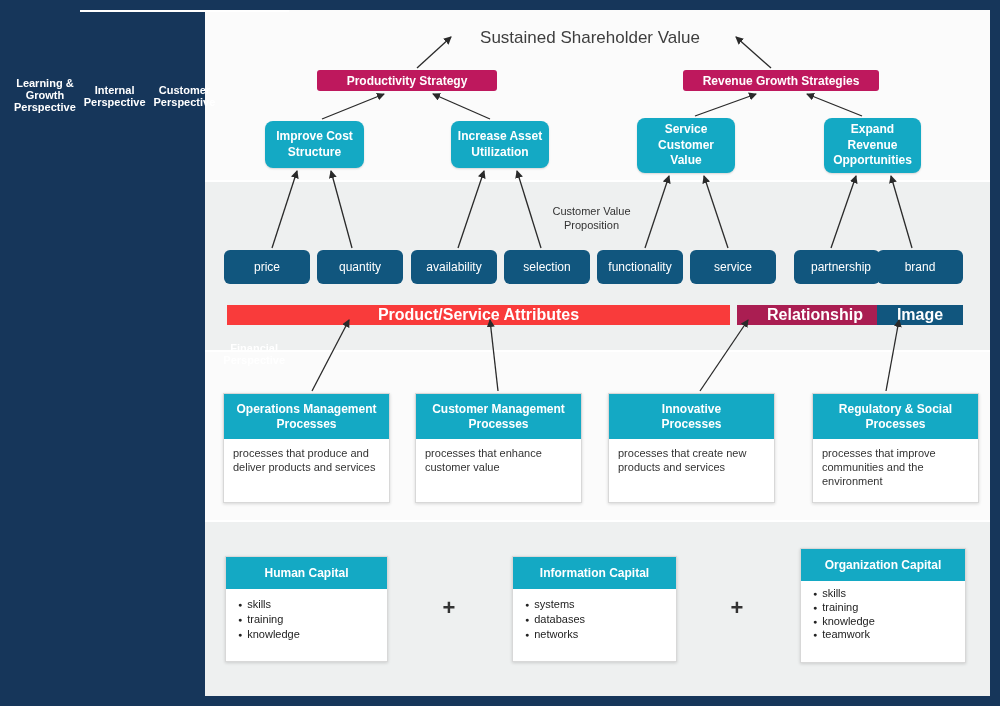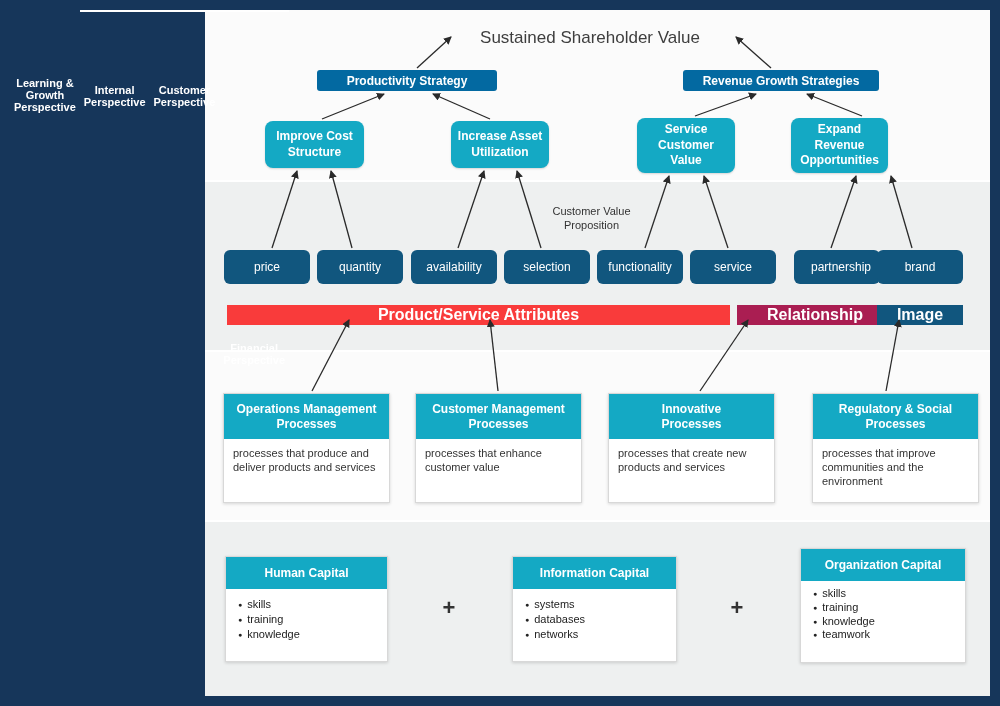--- a/index.html
+++ b/index.html
@@ -10,21 +10,21 @@
   .side-row+.side-row{border-top:2px solid #ffffff;}
   .sr1{height:170px;} .sr2{height:170px;} .sr3{height:170px;} .sr4{flex:1;}
   
   .canvas{position:absolute;left:205px;top:10px;width:785px;height:686px;background:#fbfbfb;z-index:1;}
   .band{position:absolute;left:0;width:100%;box-sizing:border-box;}
   .band-gray{background:#eef0f0;border-top:2px solid #ffffff;}
   .band-light{background:#fbfbfb;border-top:2px solid #ffffff;}
   .canvas *{box-sizing:border-box;}
   .abs{position:absolute;}
   .map-title{left:185px;top:18px;width:400px;text-align:center;font-size:17px;color:#3e3e3e;z-index:3;}
-  .strategy{height:21px;background:#0369a1;color:#fff;font-weight:bold;font-size:12px;display:flex;align-items:center;justify-content:center;border-radius:3px;z-index:3;}
+  .strategy{height:21px;background:#be185d;color:#fff;font-weight:bold;font-size:12px;display:flex;align-items:center;justify-content:center;border-radius:3px;z-index:3;}
   .obj{background:#14a9c4;color:#fff;font-weight:bold;font-size:12px;display:flex;align-items:center;justify-content:center;text-align:center;border-radius:8px;line-height:1.3;padding:2px 6px;z-index:3;box-shadow:0 1px 2px rgba(0,0,0,.15);}
   .cvp{width:115px;text-align:center;font-size:11px;color:#333;line-height:1.25;z-index:3;}
   .attr{top:240px;width:86px;height:34px;background:#11567e;color:#fff;font-size:12px;display:flex;align-items:center;justify-content:center;border-radius:6px;z-index:3;}
   .bar{top:295px;height:20px;color:#fff;font-weight:bold;font-size:16px;display:flex;align-items:center;justify-content:center;border-radius:0;z-index:3;}
   .bar-red{background:#f93b3b;} .bar-maroon{background:#aa1e52;} .bar-blue{background:#11567e;}
   .pcard{top:383px;width:167px;height:110px;background:#fff;border:1px solid #d8d8d8;box-shadow:0 1px 3px rgba(0,0,0,.15);z-index:3;}
   .pcard-head{height:45px;background:#14a9c4;color:#fff;font-weight:bold;font-size:12px;display:flex;align-items:center;justify-content:center;text-align:center;line-height:1.25;padding:4px 10px;}
   .pcard-body{padding:8px 9px;font-size:11px;color:#333;line-height:1.25;}
   .ccard{background:#fff;border:1px solid #d8d8d8;box-shadow:0 1px 3px rgba(0,0,0,.15);z-index:3;}
   .ccard-head{height:32px;background:#14a9c4;color:#fff;font-weight:bold;font-size:12px;display:flex;align-items:center;justify-content:center;text-align:center;}
@@ -59,21 +59,21 @@
     <div class="band band-gray" style="top:510px;height:176px;"></div>
 
     <div class="abs map-title">Sustained Shareholder Value</div>
 
     <div class="abs strategy" style="left:112px;top:60px;width:180px;">Productivity Strategy</div>
     <div class="abs strategy" style="left:478px;top:60px;width:196px;">Revenue Growth Strategies</div>
 
     <div class="abs obj" style="left:60px;top:111px;width:99px;height:47px;">Improve Cost Structure</div>
     <div class="abs obj" style="left:246px;top:111px;width:98px;height:47px;">Increase Asset Utilization</div>
     <div class="abs obj" style="left:432px;top:108px;width:98px;height:55px;">Service Customer Value</div>
-    <div class="abs obj" style="left:586px;top:108px;width:97px;height:55px;">Expand Revenue Opportunities</div>
+    <div class="abs obj" style="left:619px;top:108px;width:97px;height:55px;">Expand Revenue Opportunities</div>
 
     <div class="abs attr" style="left:19px;">price</div>
 
     <div class="abs cvp" style="left:329px;top:195px;">Customer Value Proposition</div>
     <div class="abs attr" style="left:112px;">quantity</div>
     <div class="abs attr" style="left:206px;">availability</div>
     <div class="abs attr" style="left:299px;">selection</div>
     <div class="abs attr" style="left:392px;">functionality</div>
     <div class="abs attr" style="left:485px;">service</div>
     <div class="abs attr" style="left:589px;padding-left:8px;">partnership</div>

